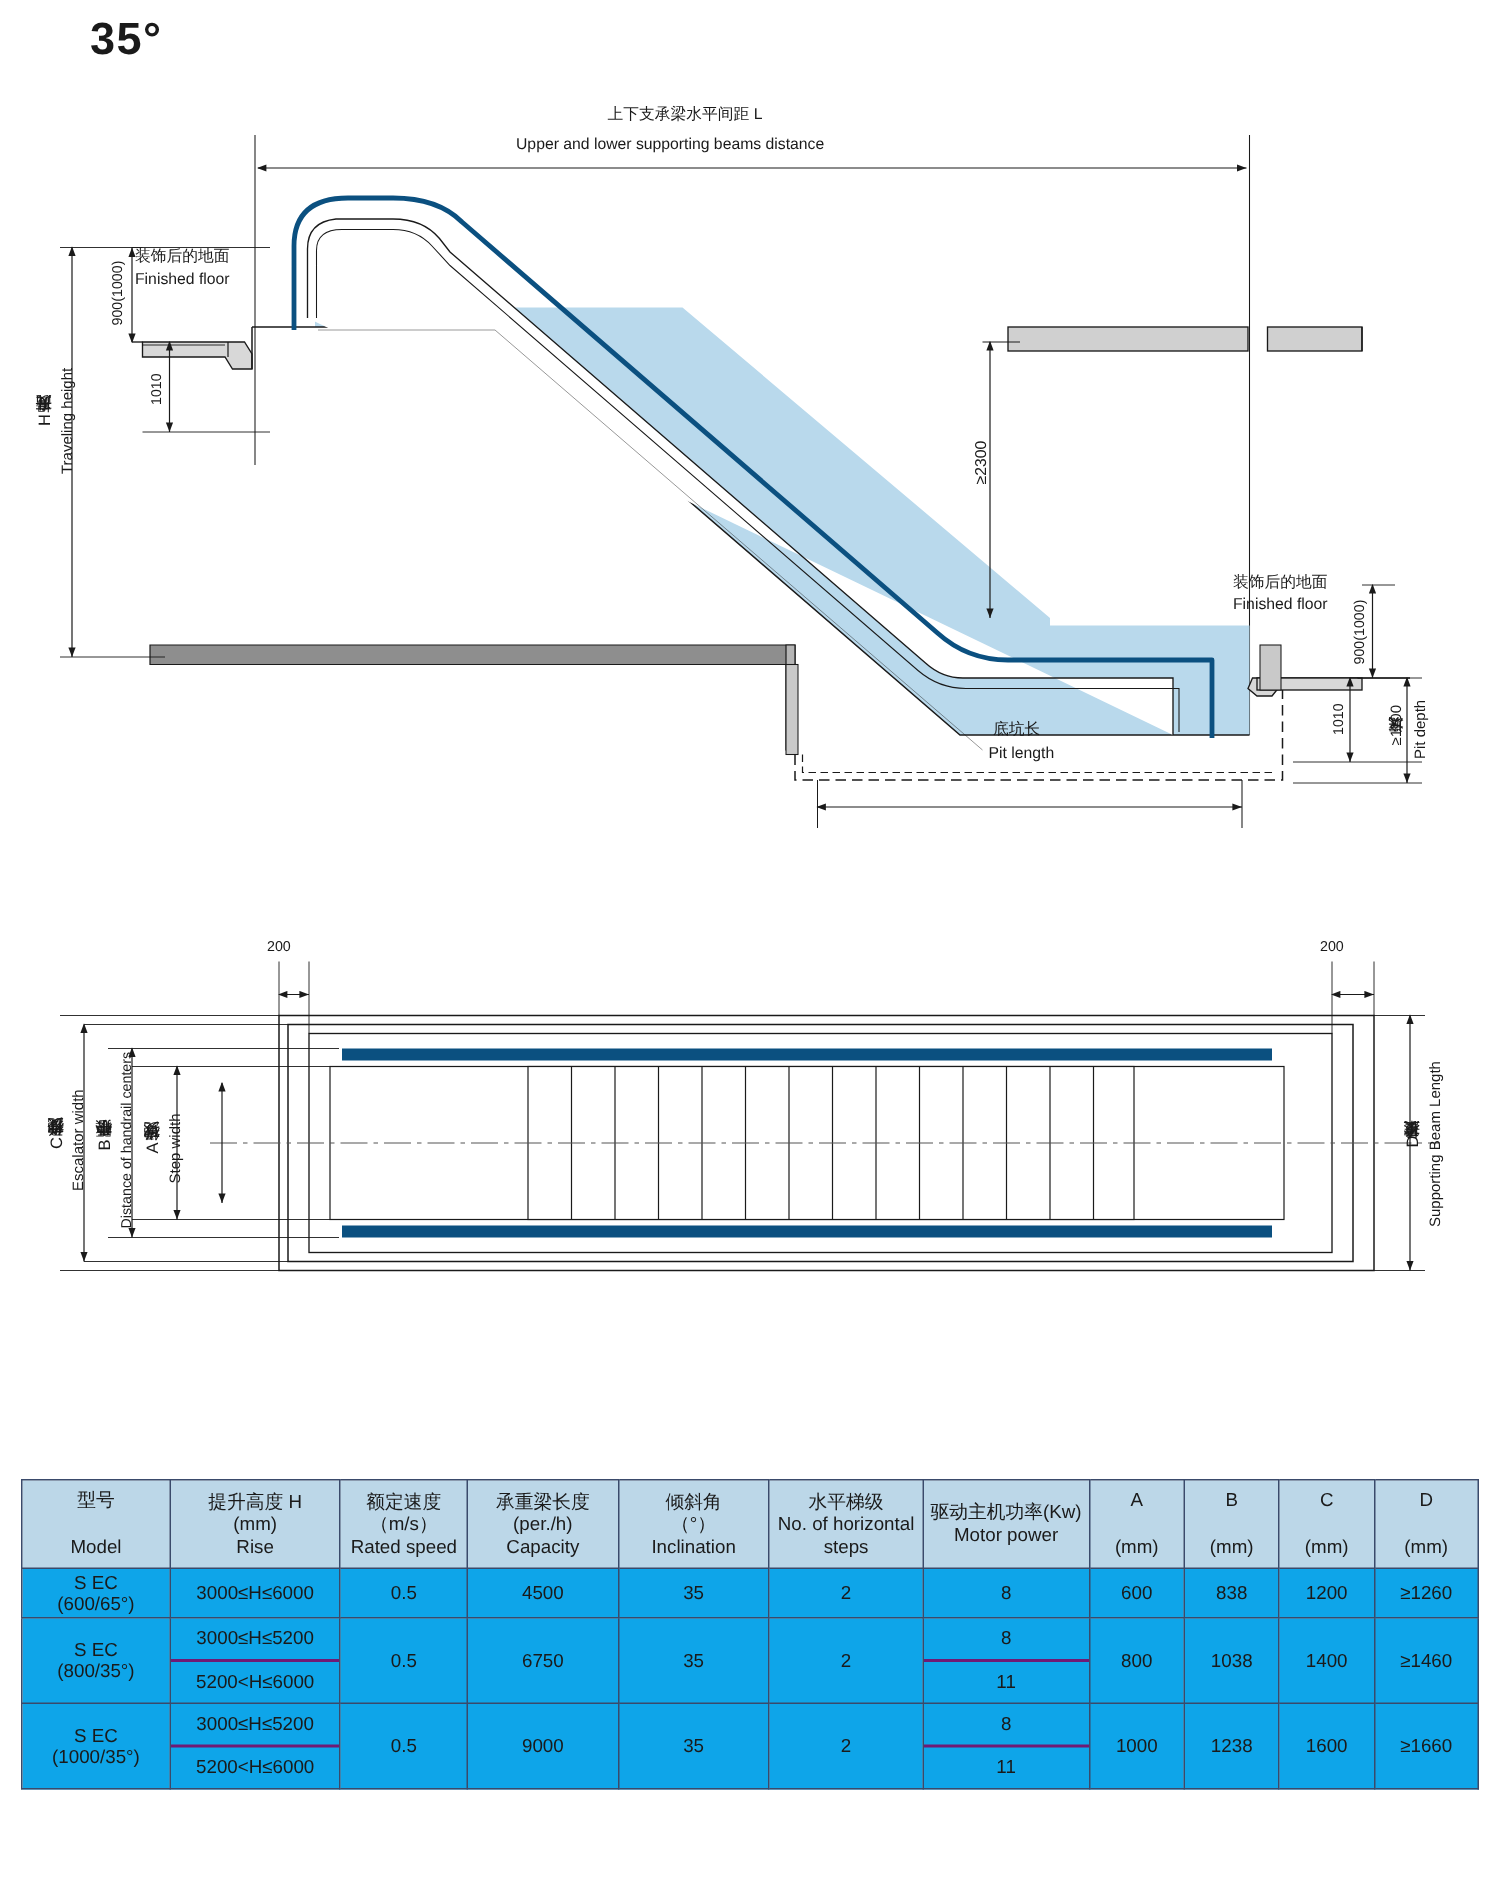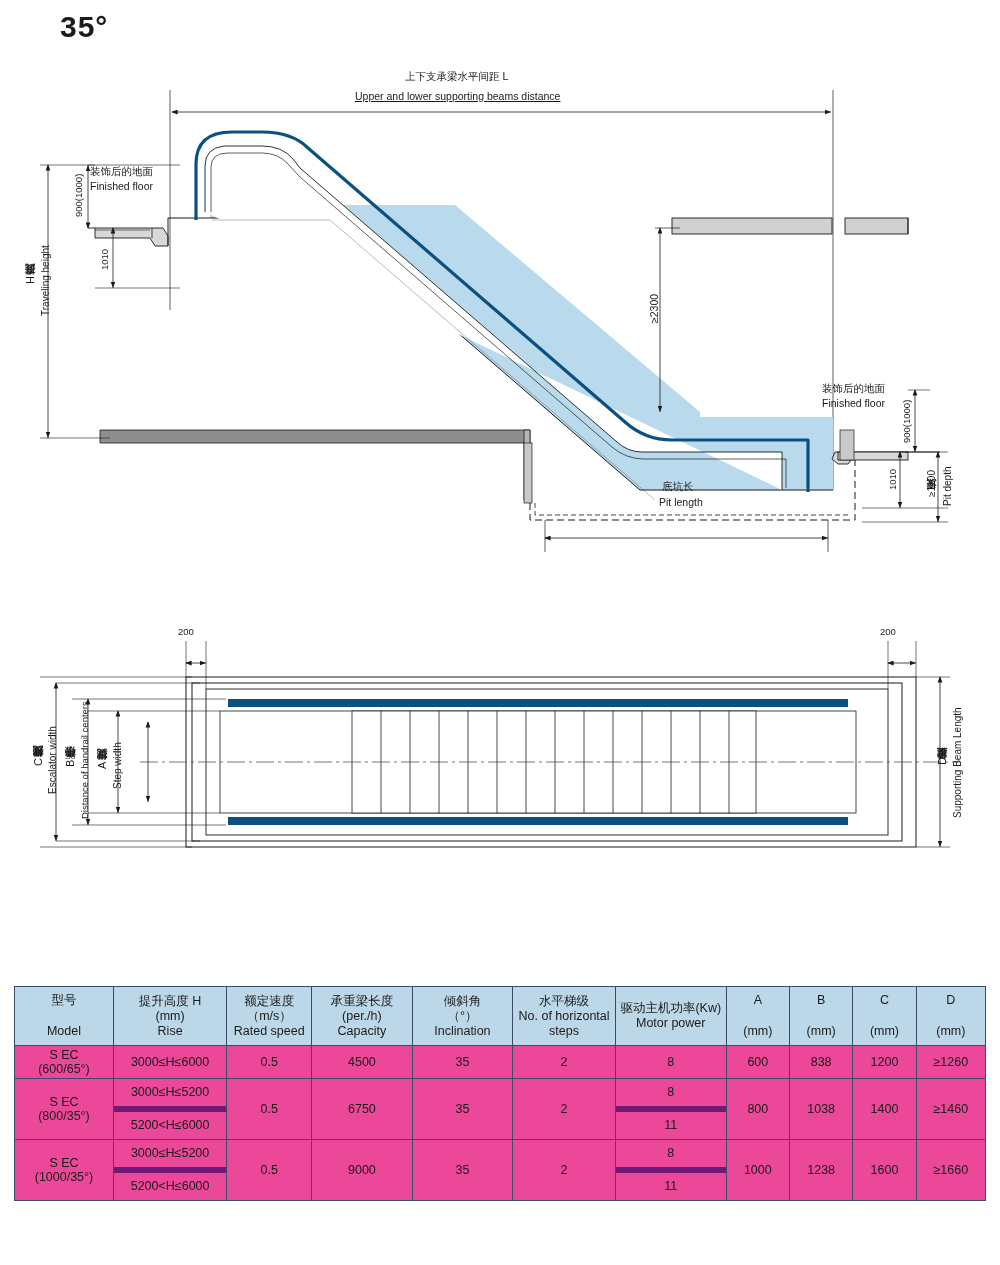--- a/index.html
+++ b/index.html
@@ -17,25 +17,25 @@
   svg{display:block;}
   
   table.spec{
     border-collapse:collapse;position:absolute;left:14px;top:986px;
     width:972px;font-size:12.5px;border-radius:17px;
   }
   table.spec th,table.spec td{
     border:1px solid #3a4a6b;text-align:center;vertical-align:middle;padding:2px 2px;
   }
   table.spec thead th{background:#bcd7e8;font-weight:normal;line-height:1.25;padding:6px 2px;}
-  table.spec tbody td{background:#ec4899;height:28px;margin-top:16px;}
+  table.spec tbody td{background:#0ea5e9;height:28px;margin-top:16px;}
   .mline{line-height:1.2;}
   .nowrapc{white-space:nowrap;}
   .subcell{padding:0 !important;}
-  .subcell div{border-bottom:6px solid #701a75;height:27px;line-height:27px;}
+  .subcell div{border-bottom:2px solid #701a75;height:27px;line-height:27px;}
   .subcell div:last-child{border-bottom:none;}
 </style>
 </head>
 <body>
 
 <div class="abs ttl" style="left:60px;top:10px;">35°</div>
 
 <div class="abs" style="left:0;top:60px;width:1000px;height:520px;">
   <svg width="1000" height="520" viewBox="0 0 1000 520">
     <defs>
@@ -111,21 +111,21 @@
     <line x1="938" y1="392" x2="938" y2="462" stroke="#1a1a1a" stroke-width="0.8" marker-start="url(#arS)" marker-end="url(#ar)"></line>
     <line x1="862" y1="462" x2="948" y2="462" stroke="#1a1a1a" stroke-width="0.6"></line>
     <line x1="900" y1="392" x2="948" y2="392" stroke="#1a1a1a" stroke-width="0.6"></line>
 
     <line x1="545" y1="478" x2="828" y2="478" stroke="#1a1a1a" stroke-width="0.8" marker-start="url(#arS)" marker-end="url(#ar)"></line>
     <line x1="545" y1="460" x2="545" y2="492" stroke="#1a1a1a" stroke-width="0.7"></line>
     <line x1="828" y1="460" x2="828" y2="492" stroke="#1a1a1a" stroke-width="0.7"></line>
   </svg>
 
   <div class="abs lbl" style="left:405px;top:10px;">上下支承梁水平间距 L</div>
-  <div class="abs lbl" style="left:355px;top:30px;text-decoration:underline;">Upper and lower supporting beams distance</div>
+  <div class="abs lbl" style="left:344px;top:30px;">Upper and lower supporting beams distance</div>
 
   <div class="abs lbl" style="left:90px;top:105px;">装饰后的地面</div>
   <div class="abs lbl" style="left:90px;top:120px;">Finished floor</div>
 
   <div class="abs lbl small vert" style="left:74px;top:104px;height:62px;">900(1000)</div>
   <div class="abs lbl small vert" style="left:100px;top:176px;height:46px;">1010</div>
 
   <div class="abs lbl vert" style="left:24px;top:180px;height:80px;font-size:11px;">提升高度H</div>
   <div class="abs lbl vert" style="left:40px;top:178px;height:86px;font-size:10px;">Traveling height</div>
 

